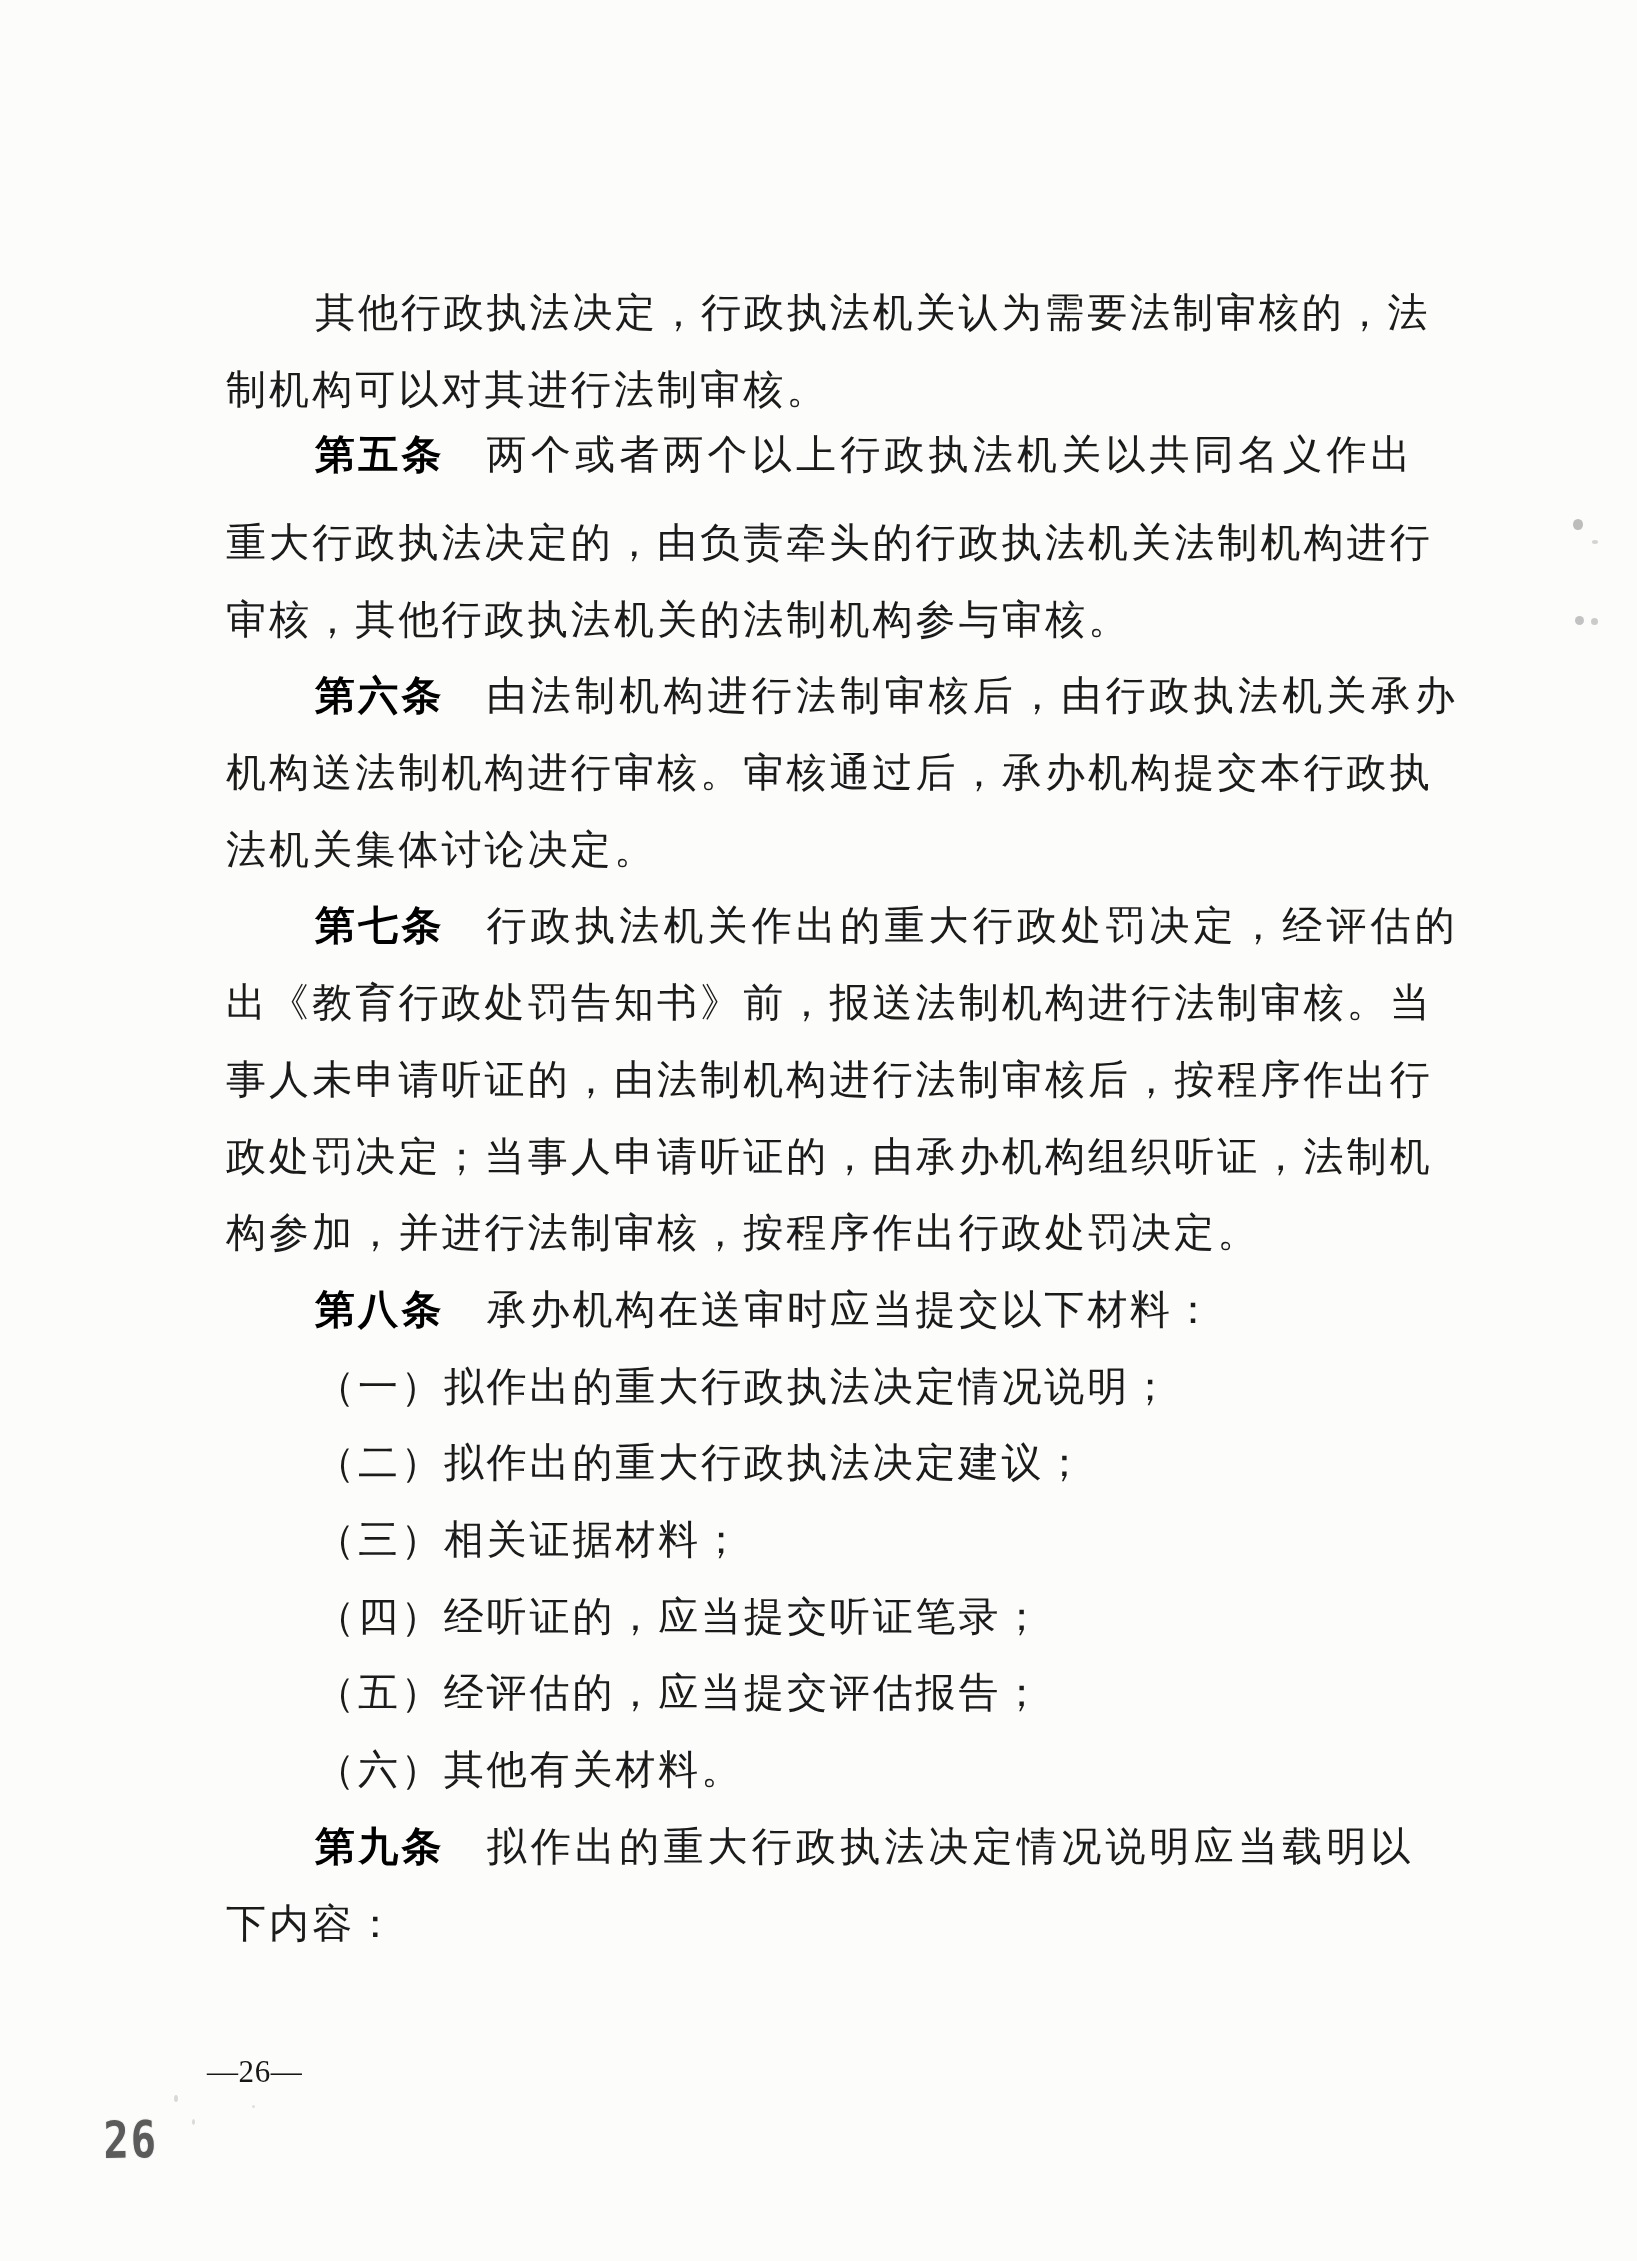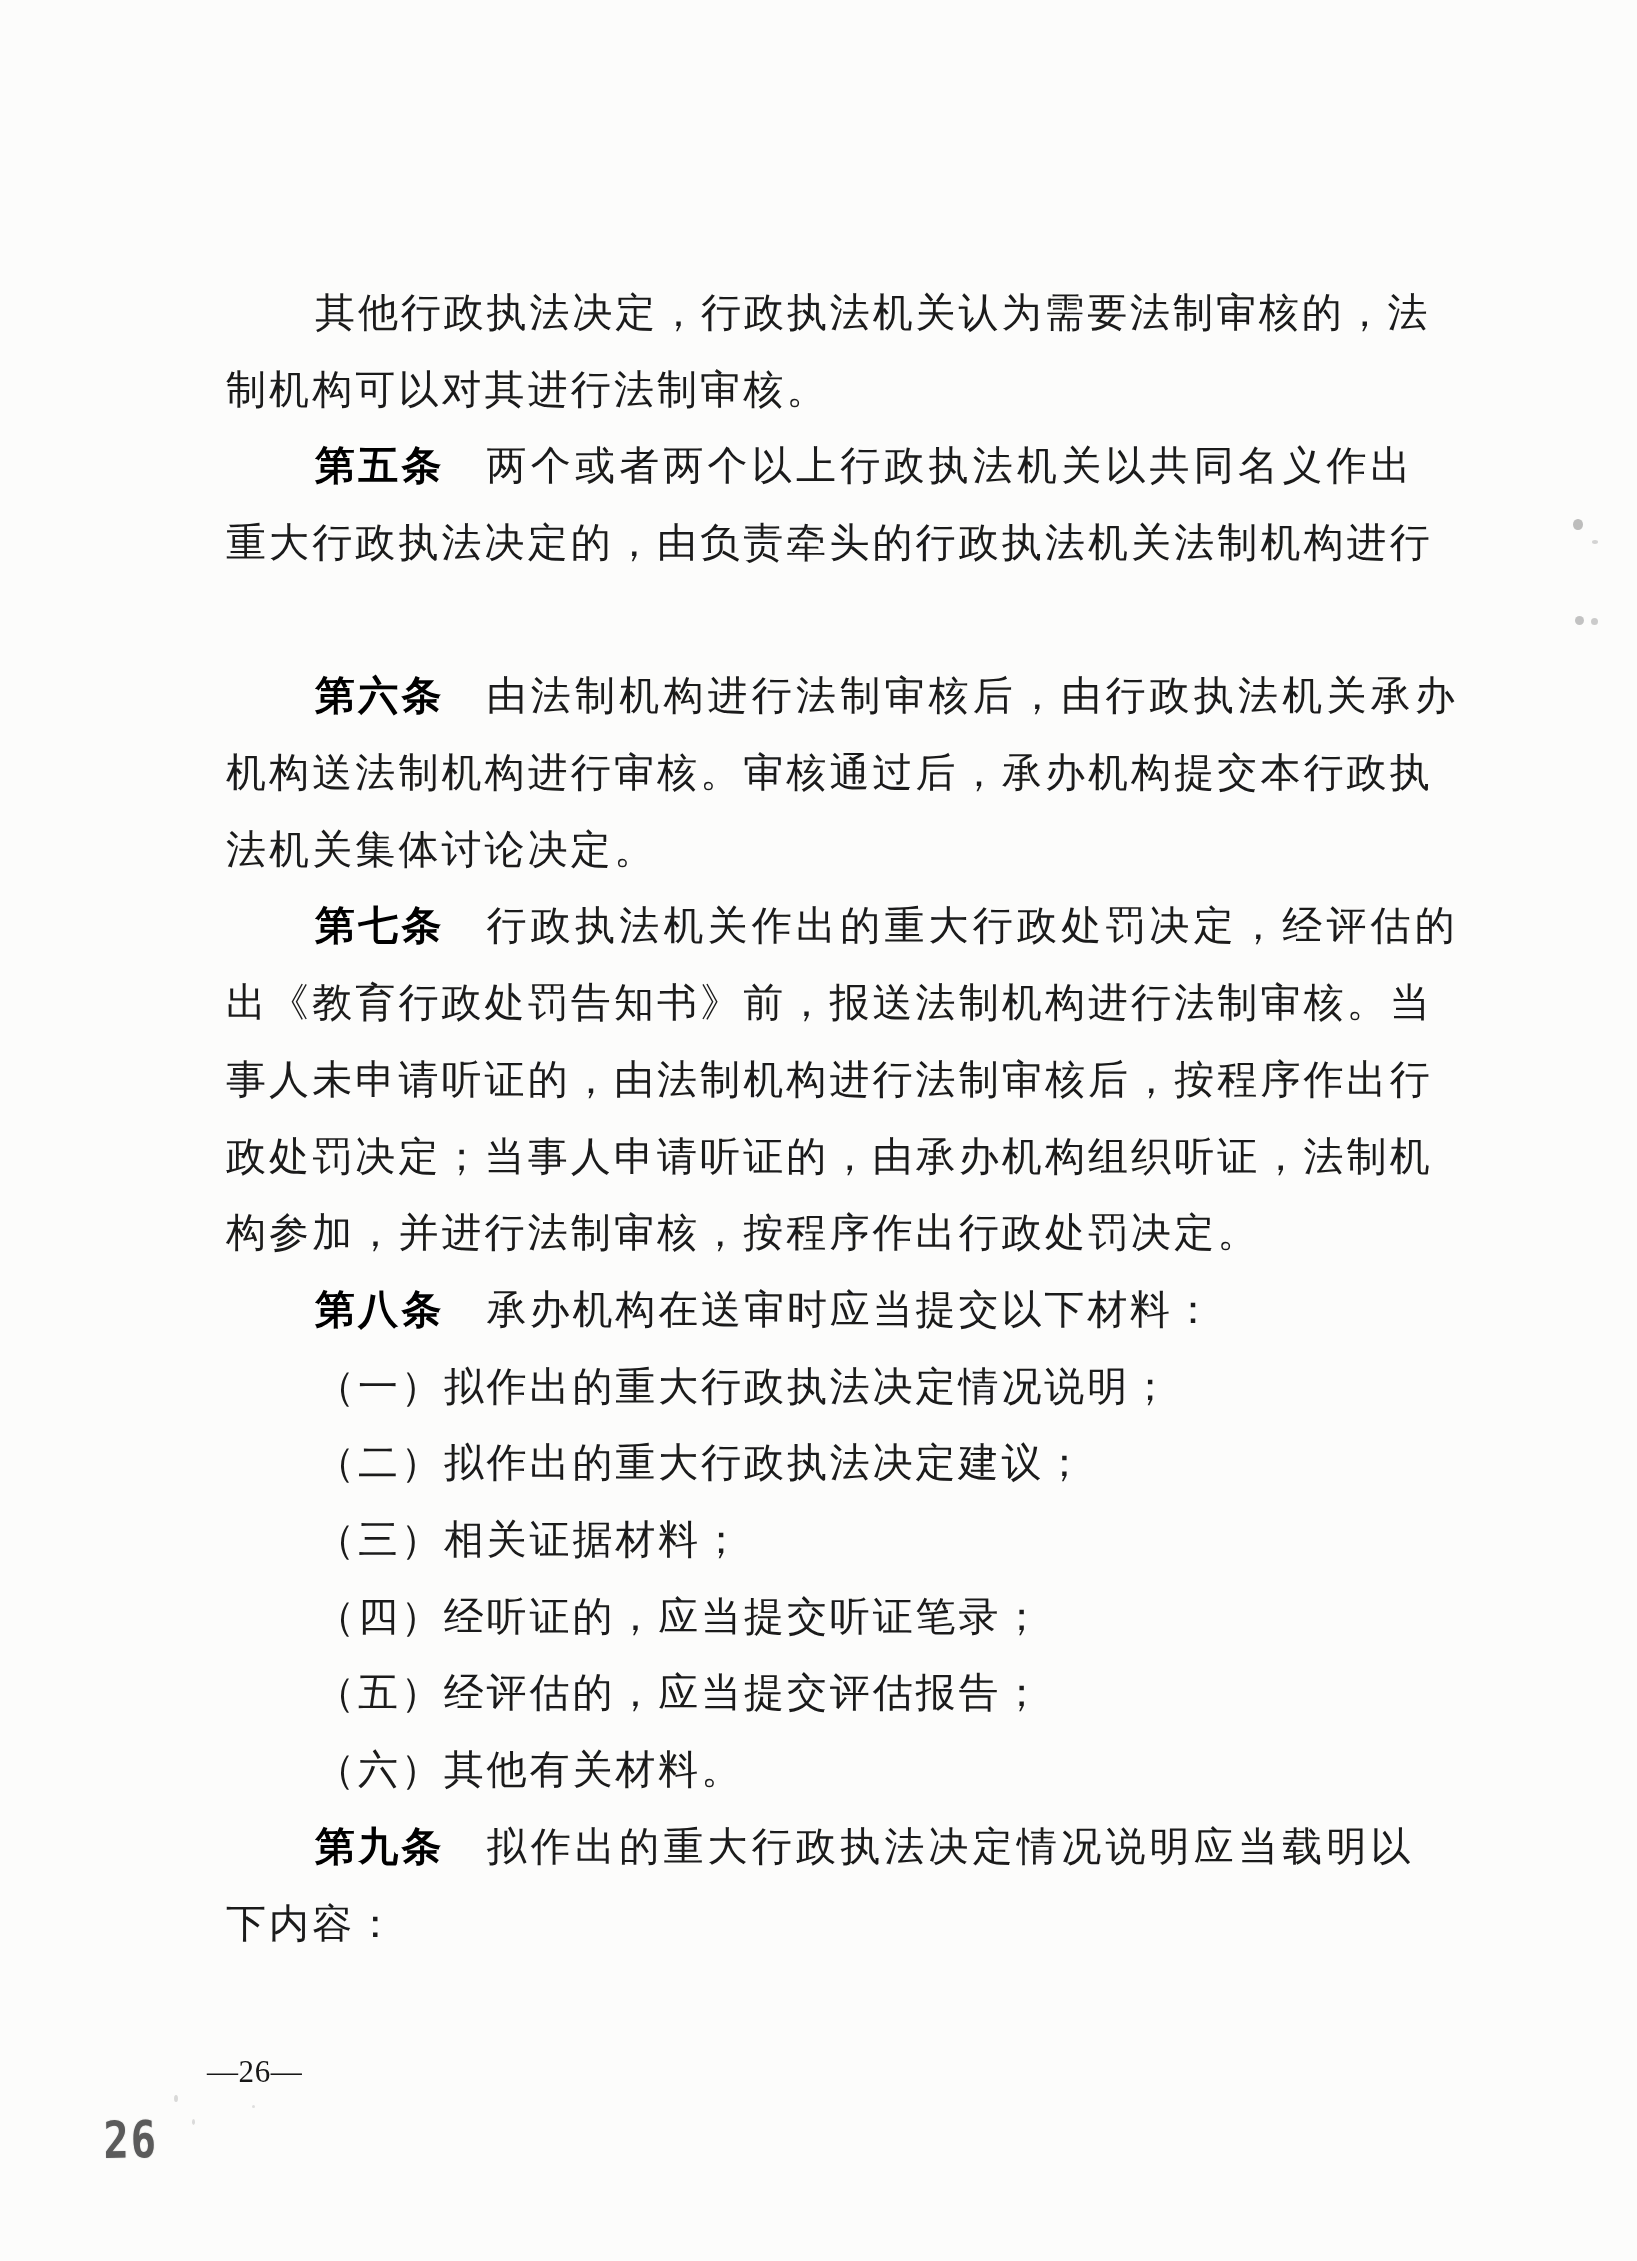--- a/index.html
+++ b/index.html
@@ -66,24 +66,25 @@
 </style>
 </head>
 <body>
 
 <div class="page">
 
   <div class="line indent" style="top:290px"><span class="body-seg">其他行政执法决定，行政执法机关认为需要法制审核的，法</span></div>
 
   <div class="line" style="top:367px"><span class="body-seg">制机构可以对其进行法制审核。</span></div>
 
-  <div class="line indent headline" style="top:443px"><span class="art">第五条</span><span class="body-seg">两个或者两个以上行政执法机关以共同名义作出</span></div>
+  <div class="line indent headline" style="top:432px"><span class="art">第五条</span><span class="body-seg">两个或者两个以上行政执法机关以共同名义作出</span></div>
 
   <div class="line" style="top:520px"><span class="body-seg">重大行政执法决定的，由负责牵头的行政执法机关法制机构进行</span></div>
 
+  <div class="line" style="top:597px"><span class="body-seg">审核，其他行政执法机关的法制机构参与审核。</span></div>
 
   <div class="line indent headline" style="top:673px"><span class="art">第六条</span><span class="body-seg">由法制机构进行法制审核后，由行政执法机关承办</span></div>
 
   <div class="line" style="top:750px"><span class="body-seg">机构送法制机构进行审核。审核通过后，承办机构提交本行政执</span></div>
 
   <div class="line" style="top:827px"><span class="body-seg">法机关集体讨论决定。</span></div>
 
   <div class="line indent headline" style="top:903px"><span class="art">第七条</span><span class="body-seg">行政执法机关作出的重大行政处罚决定，经评估的</span></div>
 
   <div class="line" style="top:980px"><span class="body-seg">出《教育行政处罚告知书》前，报送法制机构进行法制审核。当</span></div>

